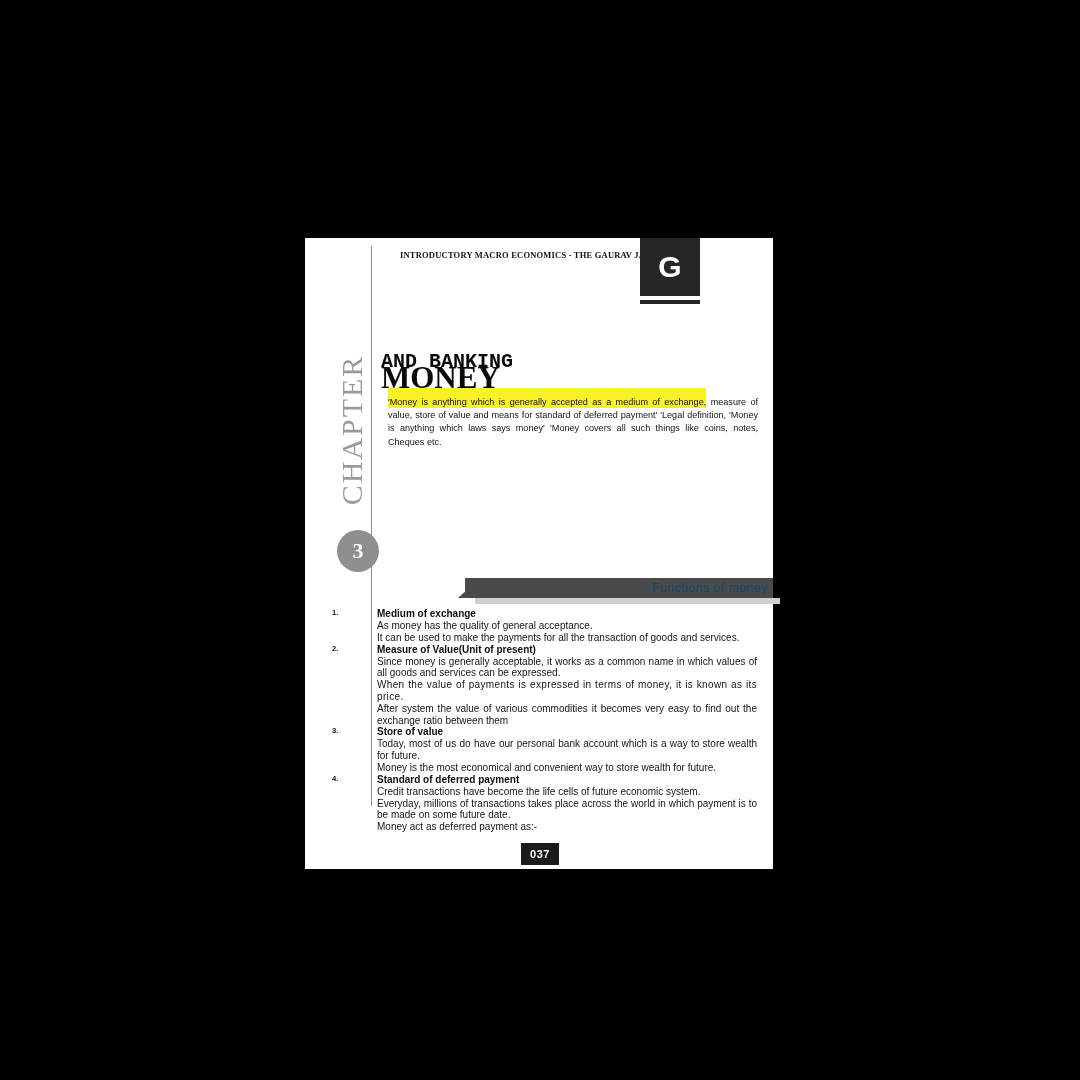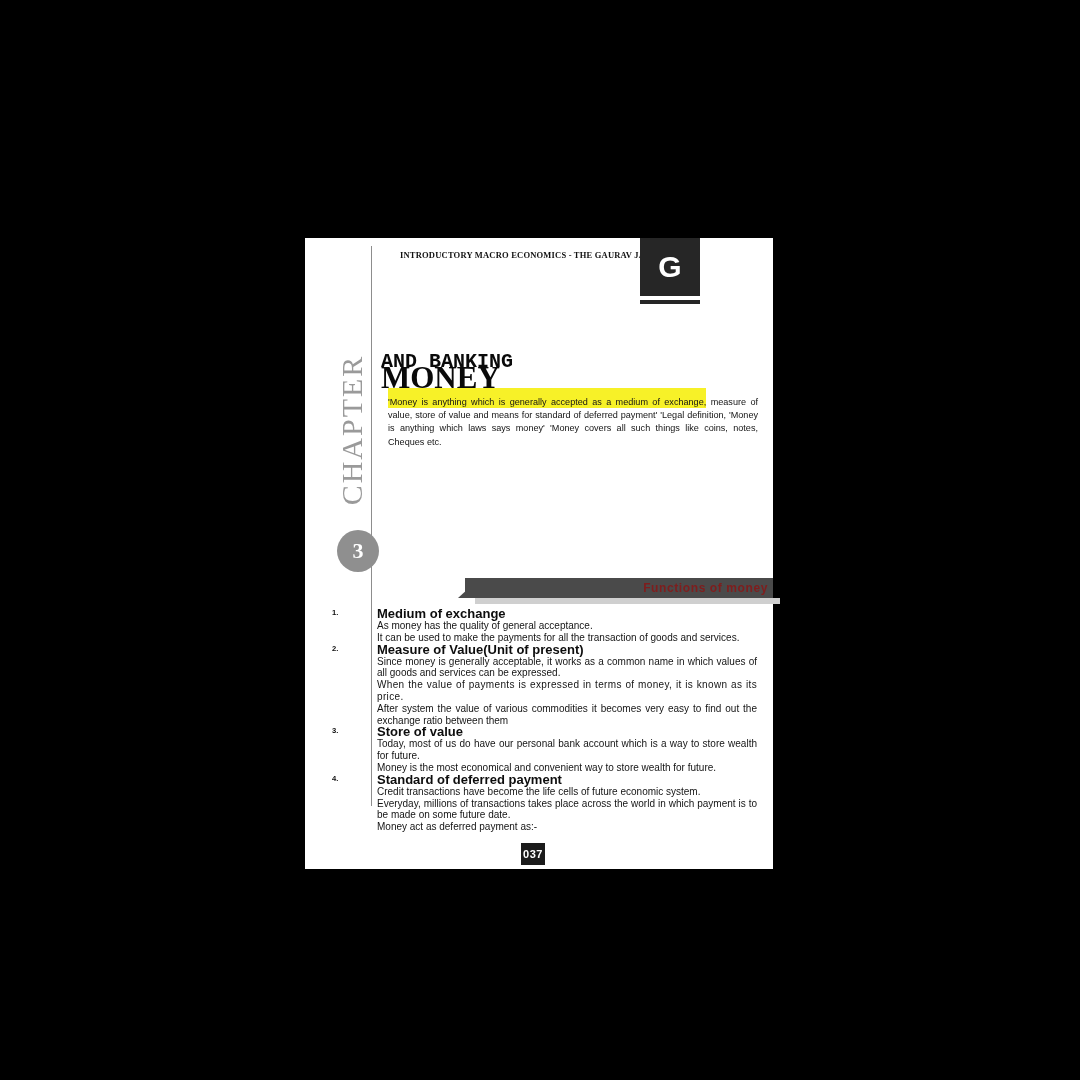--- a/index.html
+++ b/index.html
@@ -178,22 +178,22 @@
     background: #cfcfcf;
   }
   .banner-text {
     position: absolute;
     left: 160px;
     top: 340px;
     width: 303px;
     height: 20px;
     line-height: 20px;
     text-align: right;
-    color: #7f1d1d;
-    font-weight: bold;
+    color: #0c4a6e;
+    font-weight: normal;
     font-size: 12px;
     letter-spacing: 0.6px;
   }
 
   
   .body-list {
     position: absolute;
     left: 22px;
     top: 370px;
     width: 430px;
@@ -207,41 +207,41 @@
     left: 5px;
     top: 0;
     font-size: 7.6px;
     font-weight: bold;
     color: #0d0d0d;
   }
   .item-body {
     margin-left: 50px;
   }
   .item-head {
-    font-size: 13px;
+    font-size: 10px;
     font-weight: bold;
     color: #0d0d0d;
     line-height: 12px;
   }
   .item-line {
     font-size: 10px;
     color: #141414;
     line-height: 11.8px;
     text-align: justify;
   }
   .tracked {
     letter-spacing: 0.35px;
   }
 
   
   .pagenum {
     position: absolute;
     left: 216px;
     top: 605px;
-    width: 24px;
+    width: 38px;
     height: 22px;
     background: #1b1b1b;
     color: #ffffff;
     font-size: 11px;
     font-weight: bold;
     display: flex;
     align-items: center;
     justify-content: center;
     letter-spacing: 0.5px;
   }

